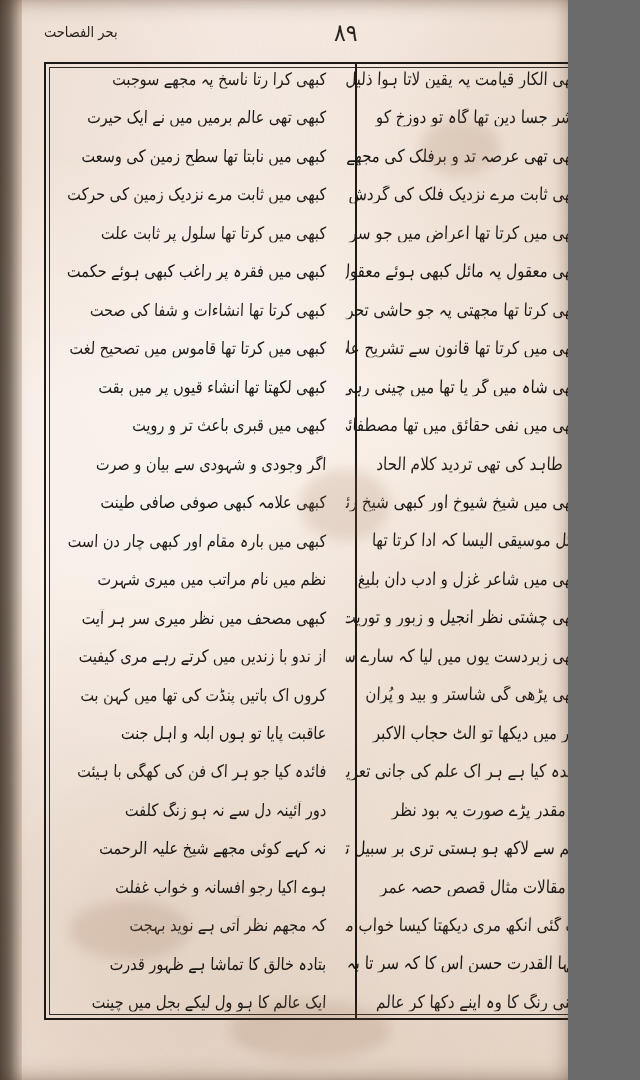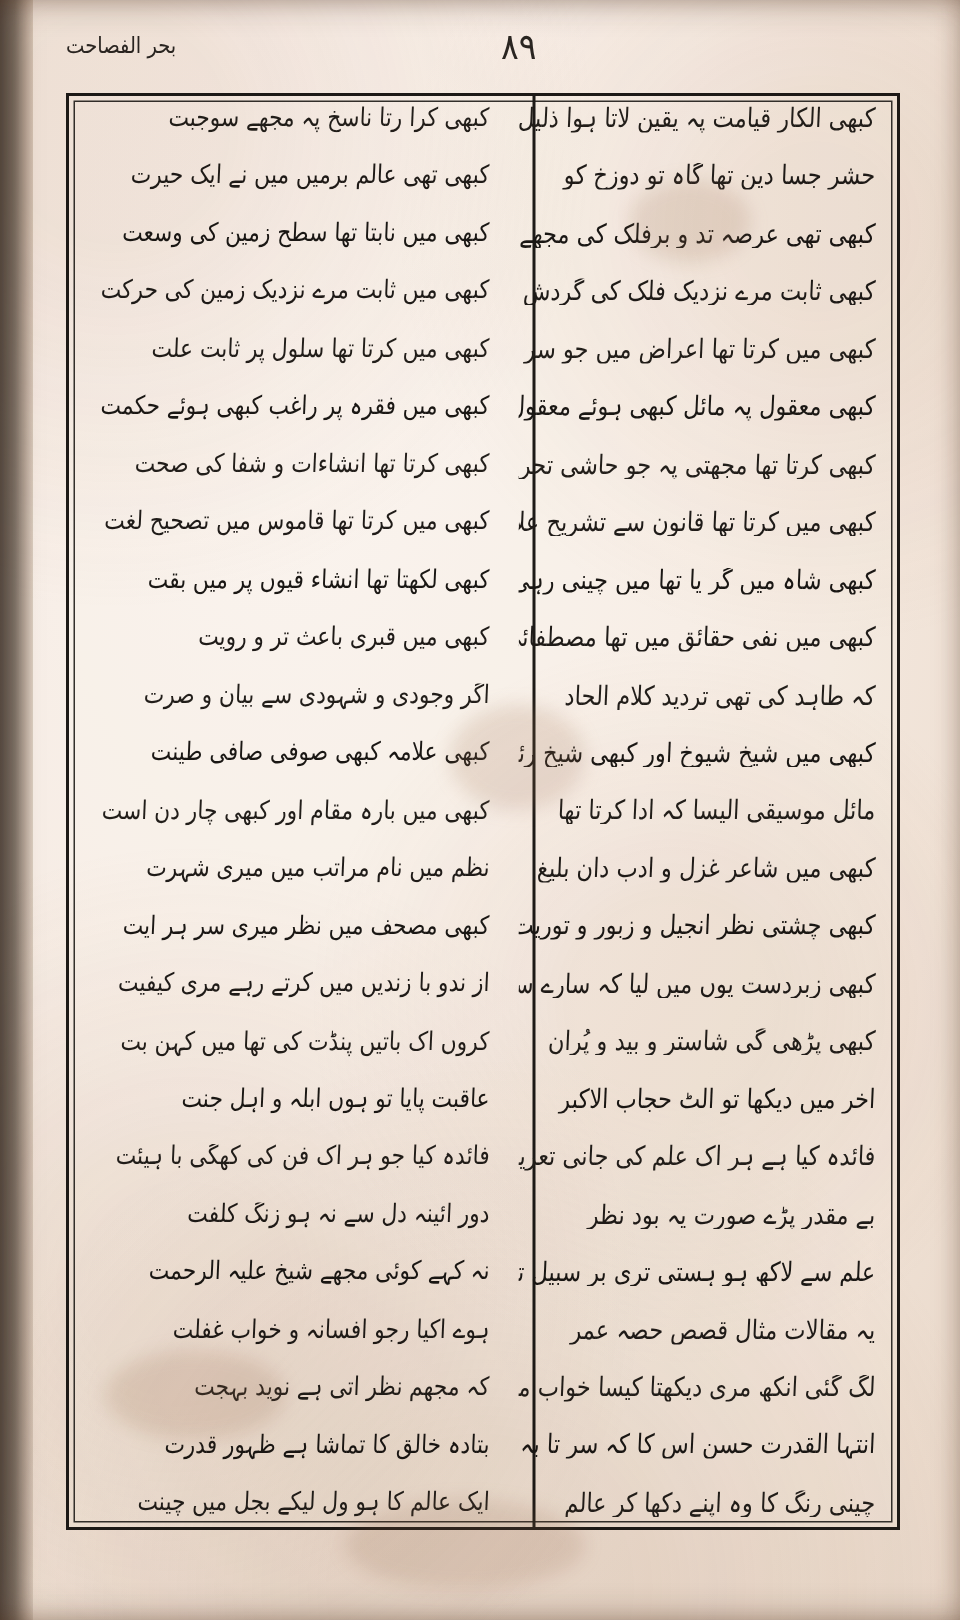--- a/index.html
+++ b/index.html
@@ -5,21 +5,21 @@
   html, body {
     margin: 0;
     padding: 0;
     background: #6b6b6b;
   }
   body {
     font-family: "DejaVu Sans", sans-serif;
   }
   .page {
     position: relative;
-    width: 640px;
+    width: 568px;
     height: 1080px;
     overflow: hidden;
     background:
       radial-gradient(ellipse at 30% 20%, #fbf4ef 0%, #f6ece4 45%, #f0e2d6 75%, #e8d7c8 100%);
     box-sizing: border-box;
   }
   
   .paper-grain {
     position: absolute;
     inset: 0;

